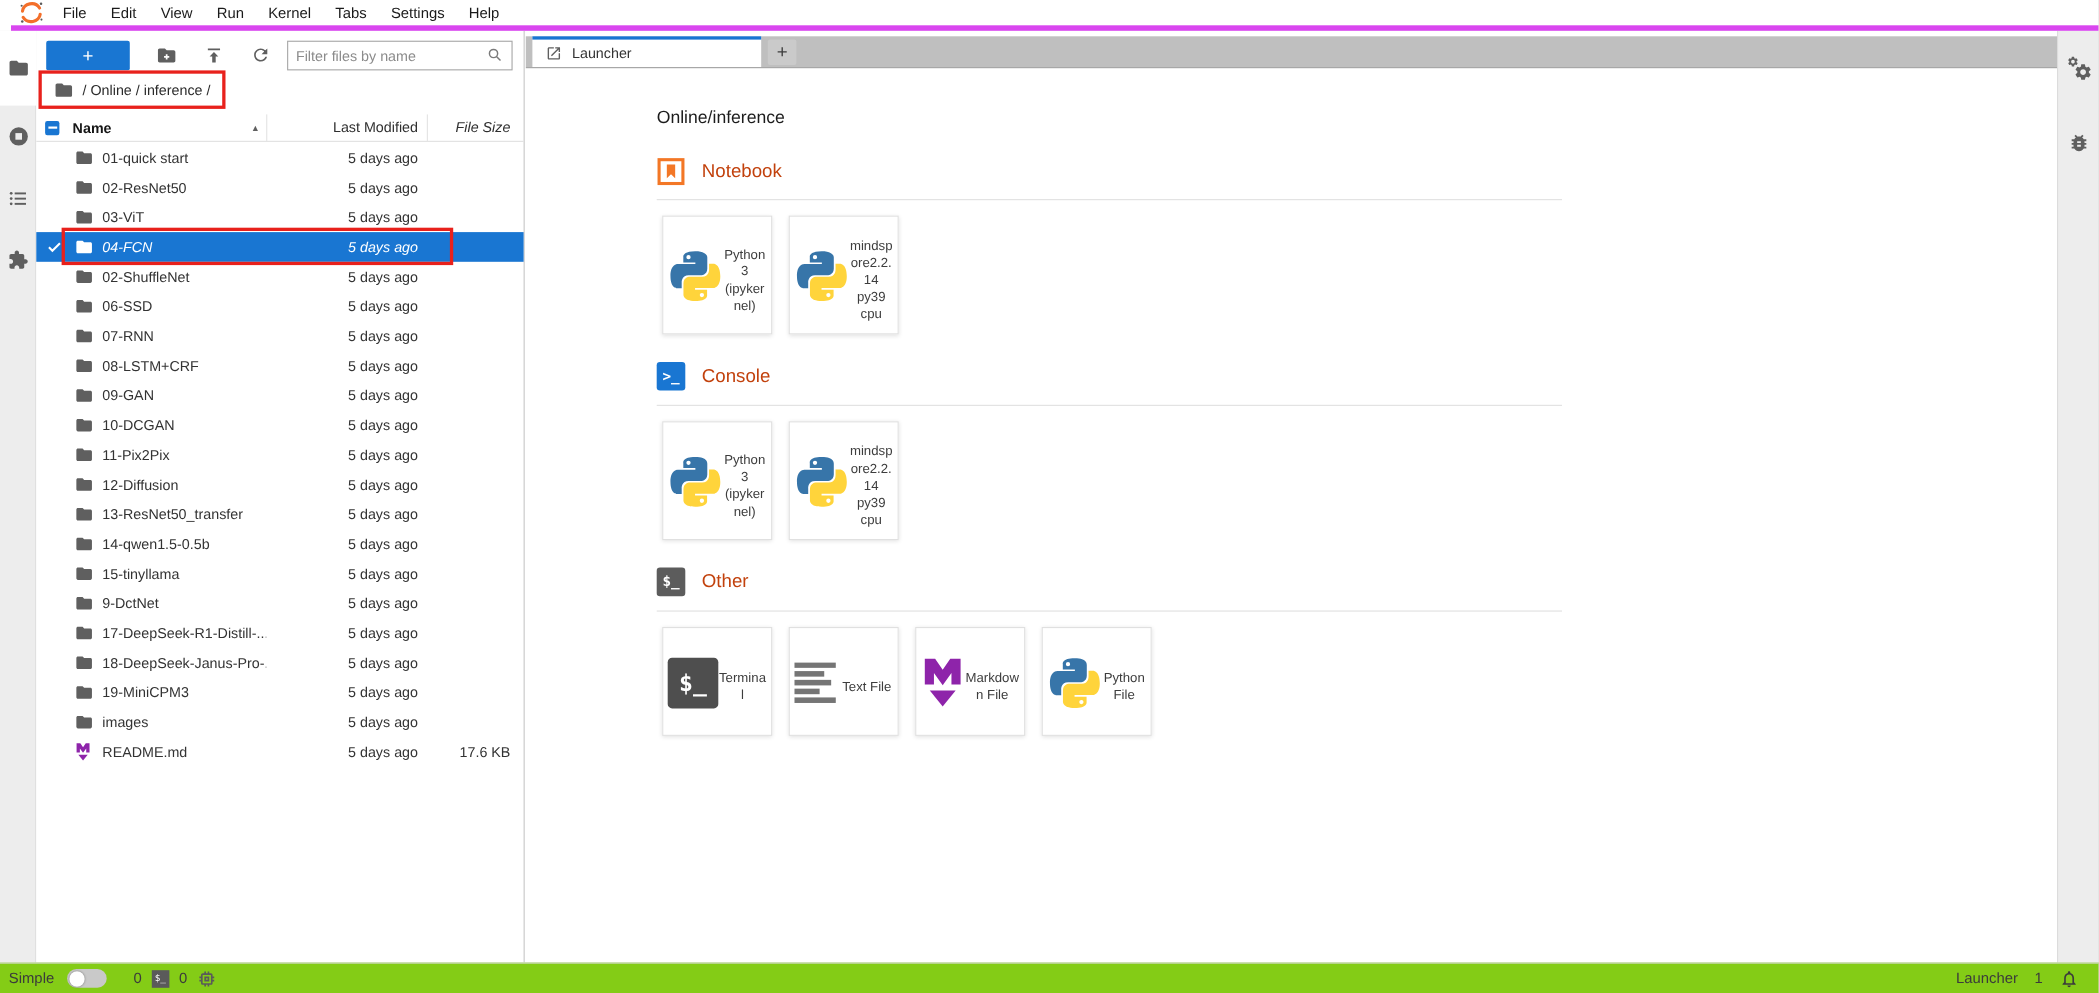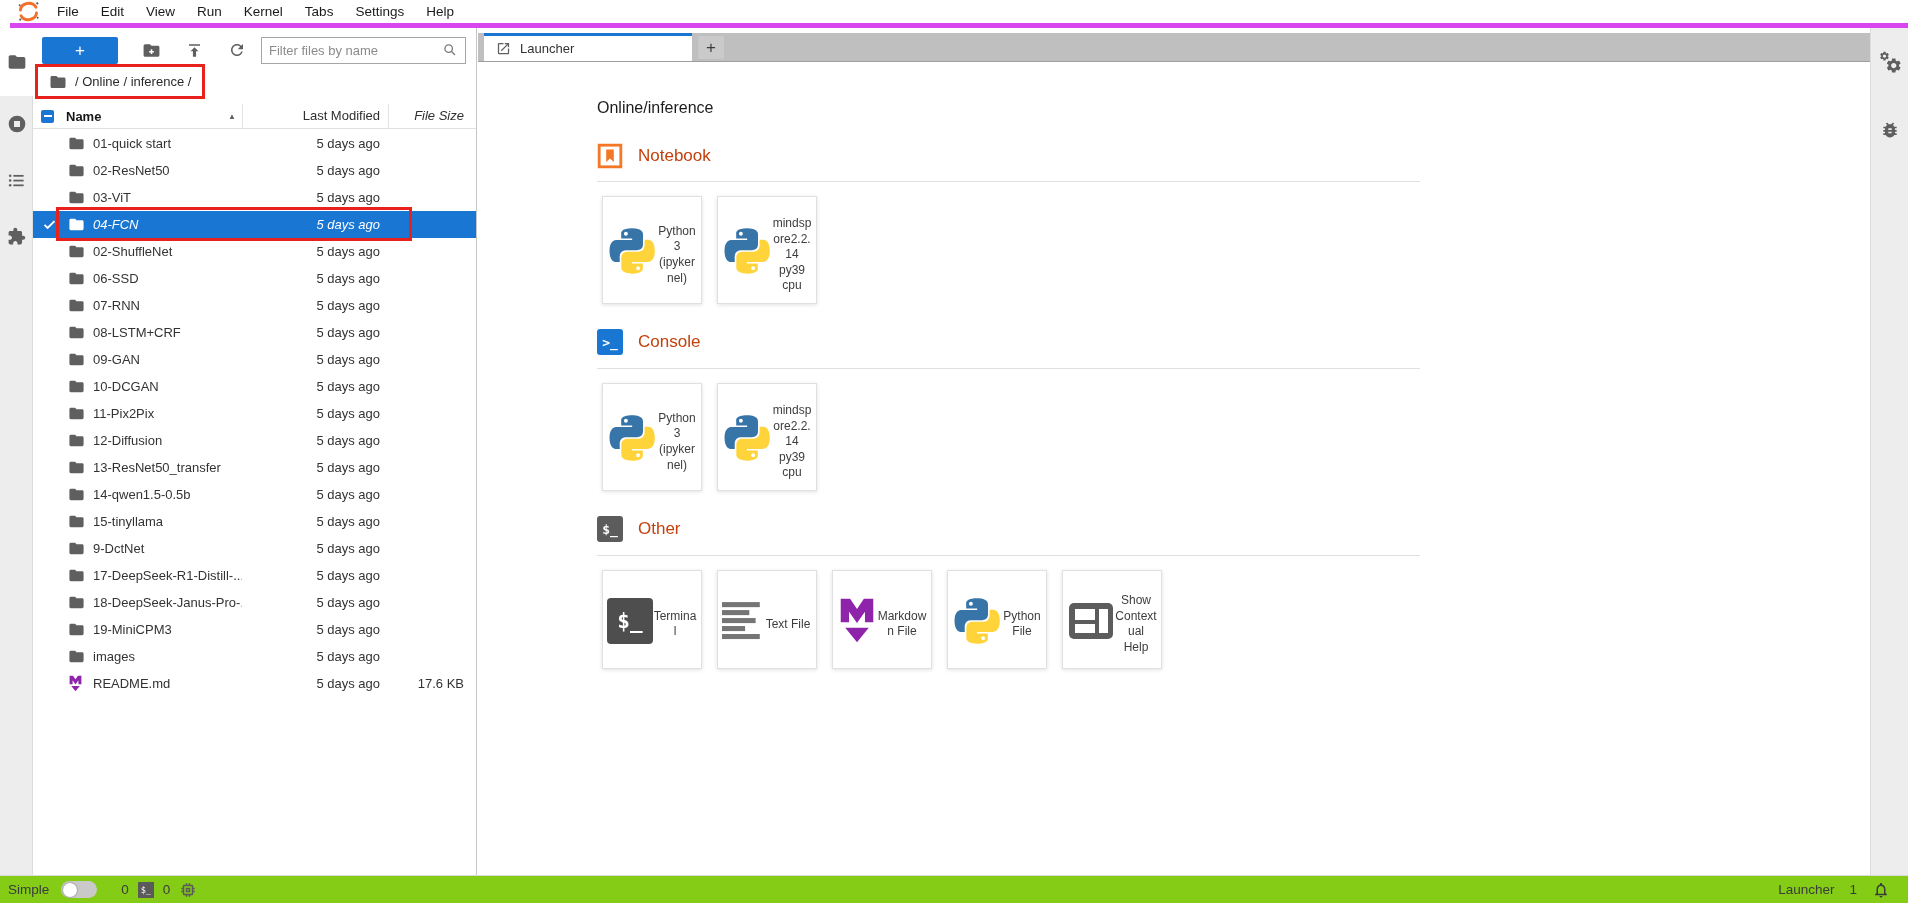--- a/index.html
+++ b/index.html
@@ -652,28 +652,20 @@
             <span class="card-label">Markdown File</span>
           </div>
           <div class="card">
             <span class="card-icon">
                 <svg width="50" height="50" viewBox="0 0 110 110">
                   <use href="#sym-python"></use>
                 </svg>
               </span>
             <span class="card-label">Python File</span>
           </div>
-          <div class="card">
-            <span class="card-icon">
-                <svg width="48" height="48" viewBox="0 0 24 24">
-                  <use href="#sym-help-layout"></use>
-                </svg>
-              </span>
-            <span class="card-label">Show Contextual Help</span>
-          </div>
         </div>
       </div>
 
     </div>
   </div>
 
   <div class="statusbar">
     <div class="sb-group">
       <span>Simple</span>
       <span class="toggle">

